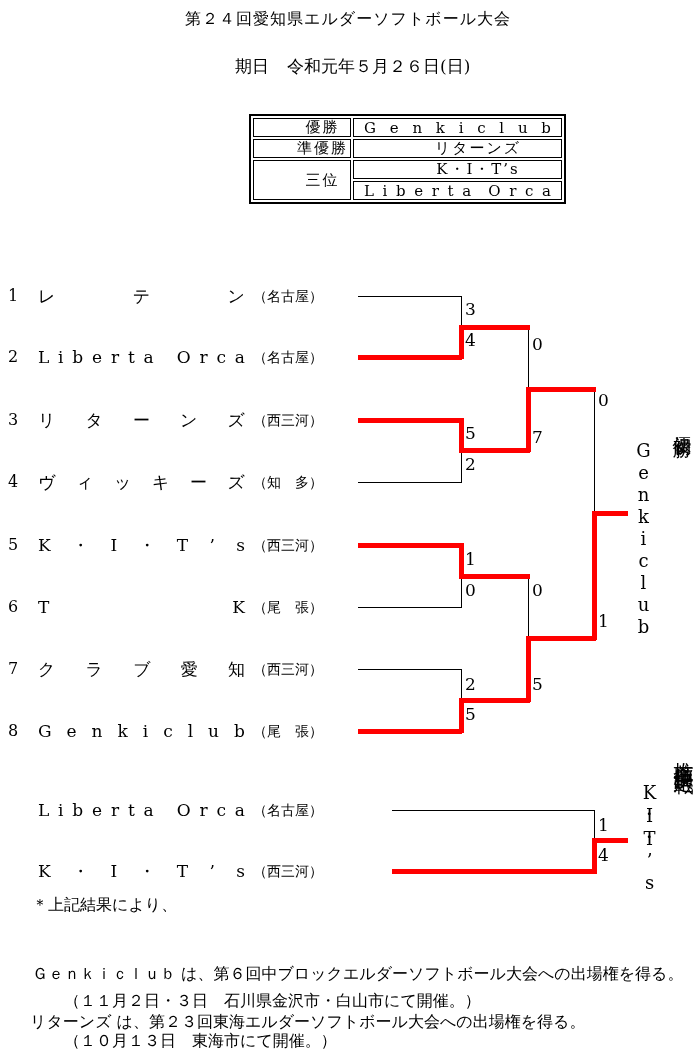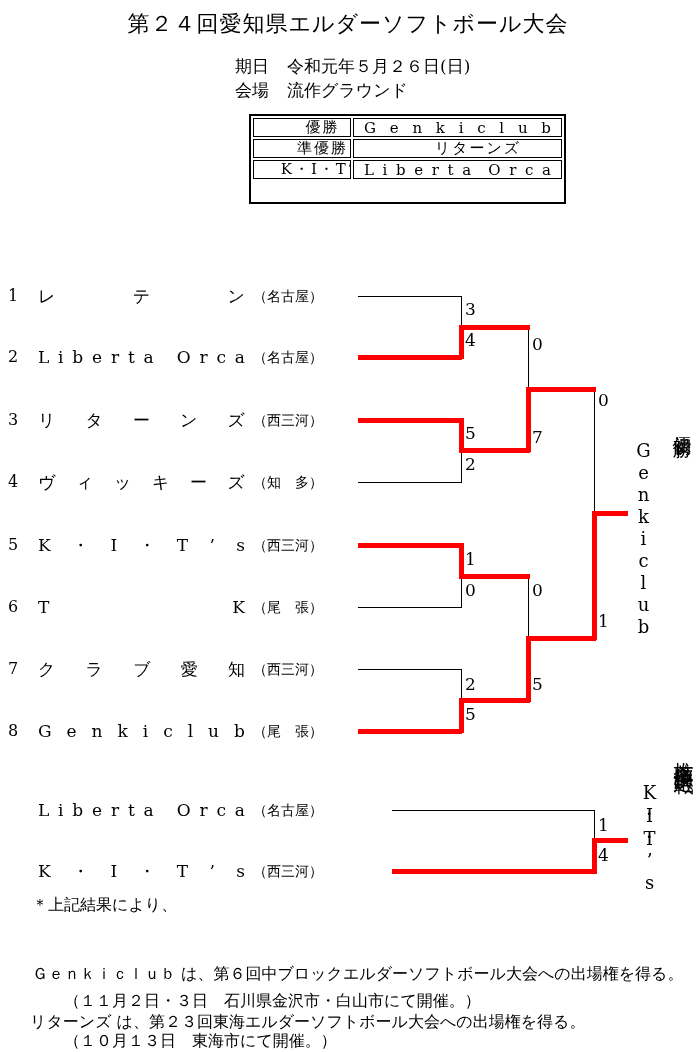--- a/index.html
+++ b/index.html
@@ -3,21 +3,21 @@
 <meta charset="utf-8">
 <style>
   :root { --red:#ff0000; --ink:#000; }
   * { margin:0; padding:0; box-sizing:border-box; }
   html,body { background:#fff; }
   body {
     width:696px; height:1052px; position:relative; overflow:hidden;
     font-family:"DejaVu Serif","Liberation Serif",serif; color:var(--ink);
   }
   .title { position:absolute; top:9px; left:0; width:696px; text-align:center;
-           font-size:22px; letter-spacing:1px; white-space:nowrap; }
+           font-size:16px; letter-spacing:1px; white-space:nowrap; }
   .meta { position:absolute; left:218px; top:54px; font-size:17px; line-height:24px; }
   .meta .lbl { display:inline-block; width:52px;margin-left:17px; }
   .meta div { white-space:nowrap; }
 
   
   .rtable { position:absolute; left:249px; top:114px; width:317px; height:90px;
             border:2px solid var(--ink); padding:2px; display:grid;
             grid-template-columns:98px 1fr; grid-template-rows:repeat(4,1fr); gap:2px; }
   .cell { border:1px solid var(--ink); display:flex; align-items:center; justify-content:center;
           font-size:15px; letter-spacing:2px; white-space:nowrap; overflow:hidden;padding-left:41px; }
@@ -48,41 +48,39 @@
   .note { position:absolute; font-size:16px; line-height:18px; white-space:nowrap; }
 </style>
 </head>
 <body>
 
 <div class="title">第２４回愛知県エルダーソフトボール大会</div>
 
 <div class="meta">
   <div>
     <span class="lbl">期日</span><span>令和元年５月２６日(日)</span>
-  </div>
-  <div>
-    <span class="lbl">会場</span><span>流作グラウンド</span>
   </div>
 </div>
 
 <div class="rtable">
   <div class="cell">優勝</div>
   <div class="cell justify">
       <span>G</span>
       <span>e</span>
       <span>n</span>
       <span>k</span>
       <span>i</span>
       <span>c</span>
       <span>l</span>
       <span>u</span>
       <span>b</span>
     </div>
   <div class="cell">準優勝</div>
   <div class="cell">リターンズ</div>
+  <div class="cell span2">三位</div>
   <div class="cell">K・I・T’s</div>
   <div class="cell justify">
       <span>L</span>
       <span>i</span>
       <span>b</span>
       <span>e</span>
       <span>r</span>
       <span>t</span>
       <span>a</span>
       <span> </span>

